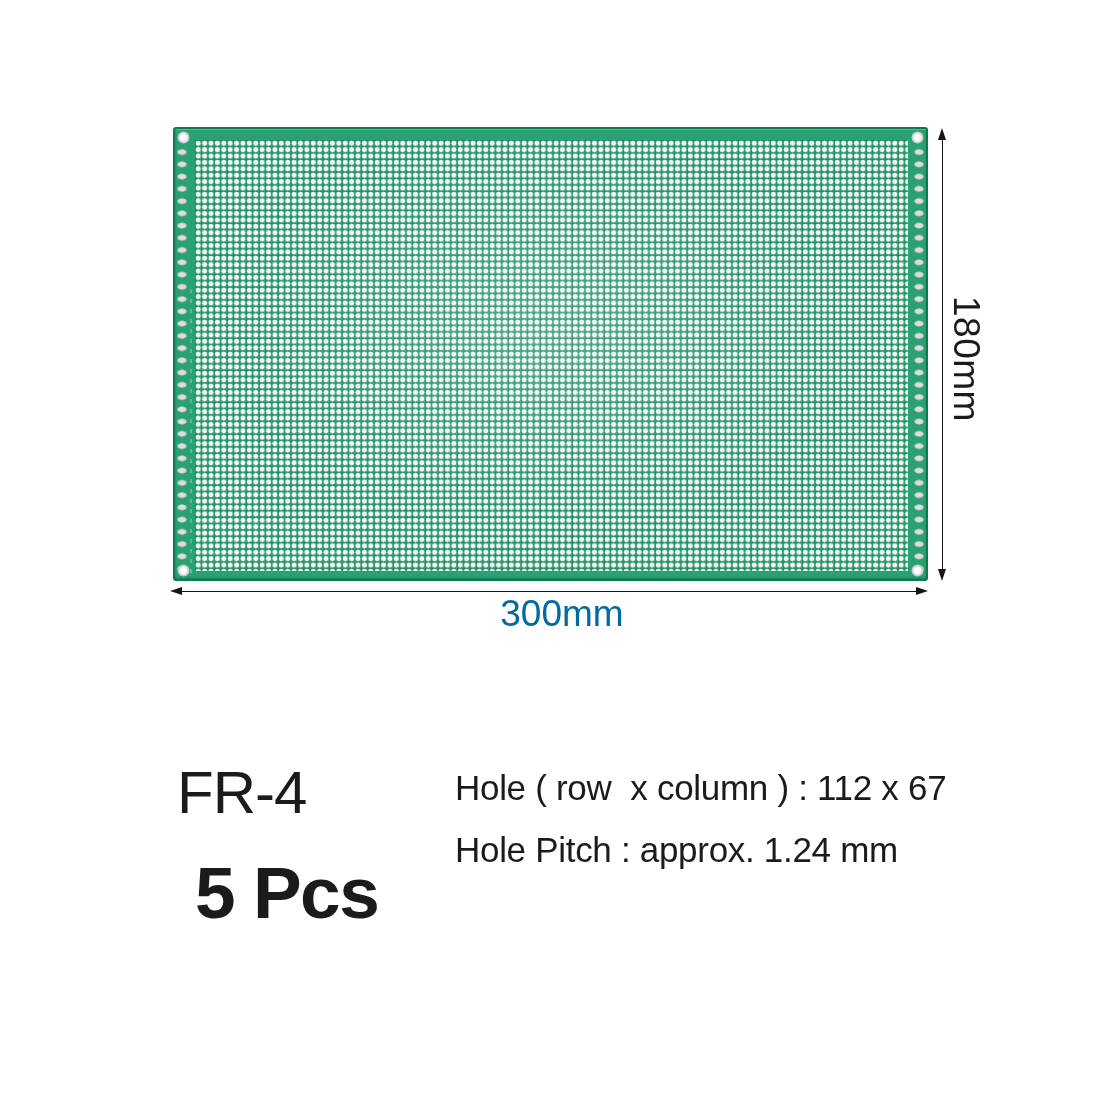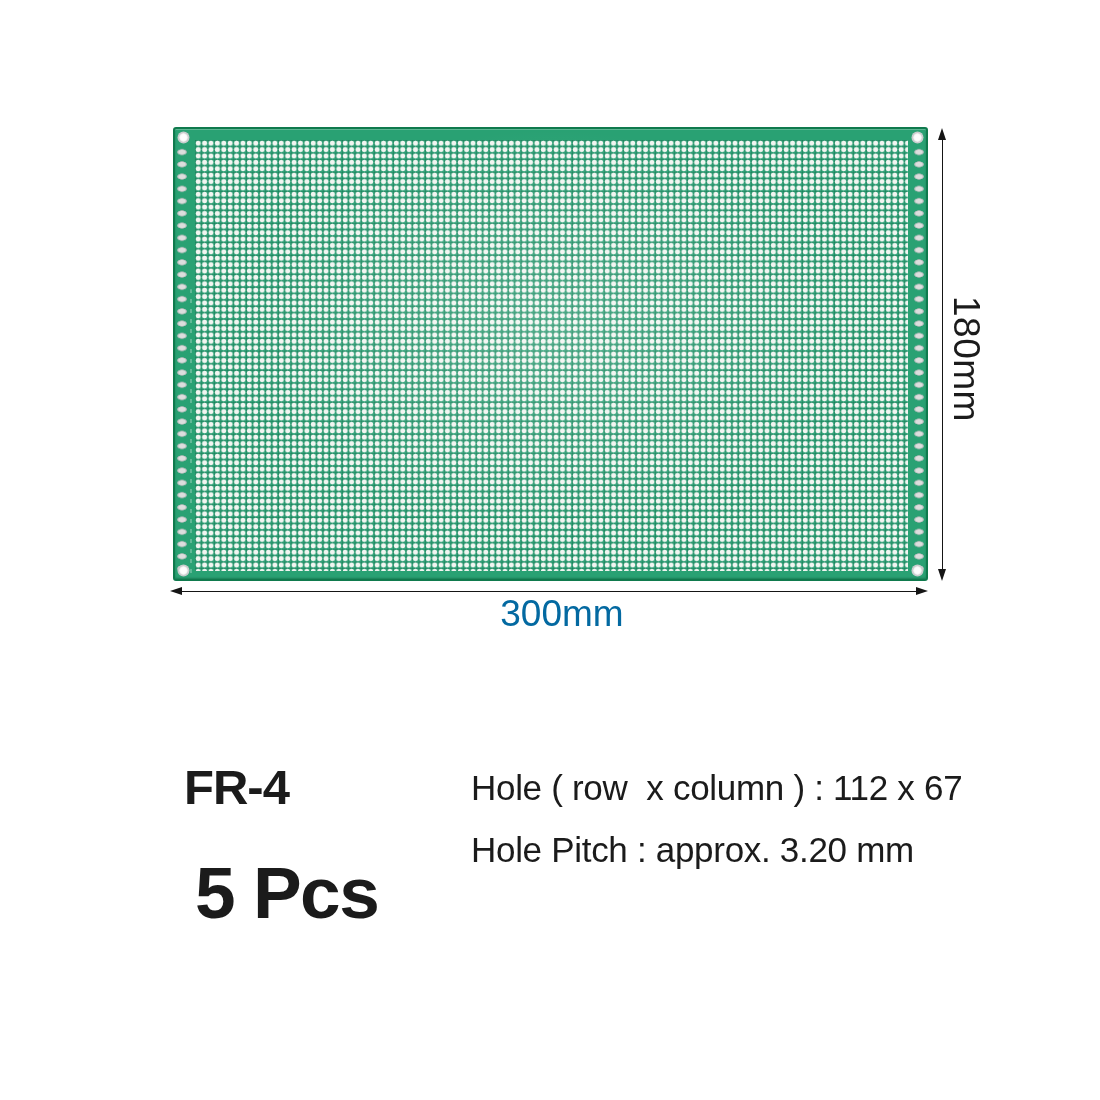--- a/index.html
+++ b/index.html
@@ -153,24 +153,24 @@
     top: 593px;
     width: 200px;
     text-align: center;
     font-size: 37px;
     color: #0369a1;
   }
 
   
   .material {
     position: absolute;
-    left: 184px;
+    left: 177px;
     top: 763px;
-    font-size: 49px;
-    font-weight: 700;
+    font-size: 60px;
+    font-weight: 400;
     letter-spacing: -1px;
     line-height: 1;
     white-space: pre;
   }
   .quantity {
     position: absolute;
     left: 195px;
     top: 856px;
     font-size: 73px;
     font-weight: 700;
@@ -178,21 +178,20 @@
     line-height: 1;
     white-space: pre;
   }
   .spec {
     position: absolute;
     left: 455px;
     font-size: 35px;
     letter-spacing: -0.3px;
     line-height: 1;
     white-space: pre;
-    margin-left: 16px;
   }
   .spec-1 { top: 770px; }
   .spec-2 { top: 832px; }
   .spec-3 { top: 893px; }
 </style>
 </head>
 <body>
 
 <div class="stage">
 
@@ -218,15 +217,15 @@
   <div class="dim-h">
     <div class="arrow left"></div>
     <div class="hline"></div>
     <div class="arrow right"></div>
   </div>
   <div class="width-label">300mm</div>
 
   <div class="material">FR-4</div>
   <div class="quantity">5 Pcs</div>
   <div class="spec spec-1">Hole ( row  x column ) : 112 x 67</div>
-  <div class="spec spec-2">Hole Pitch : approx. 3.20 mm</div>
+  <div class="spec spec-2">Hole Pitch : approx. 1.24 mm</div>
 
 </div>
 
 </body></html>

